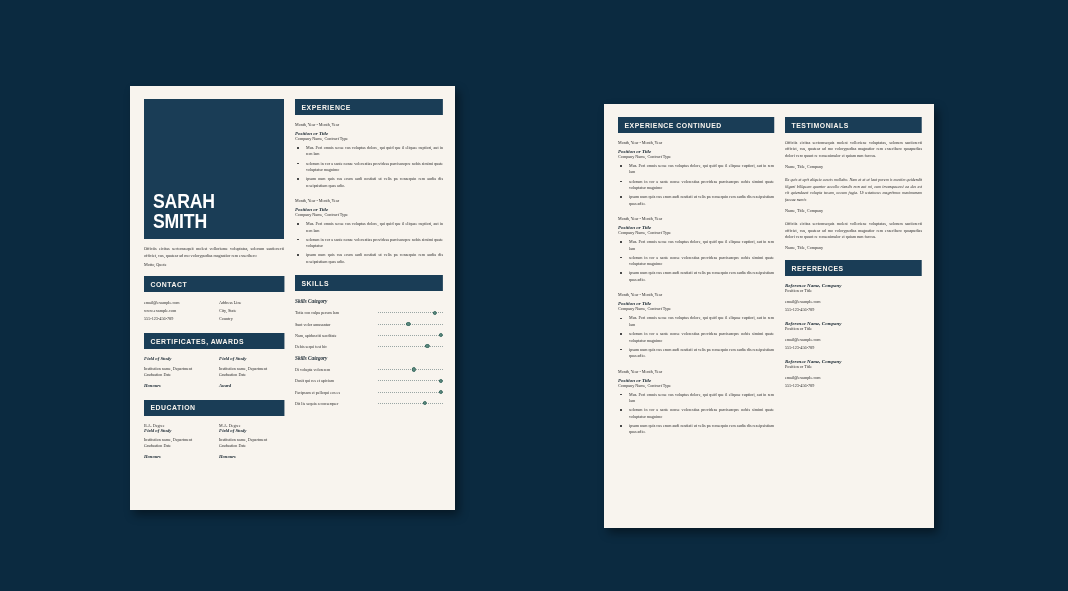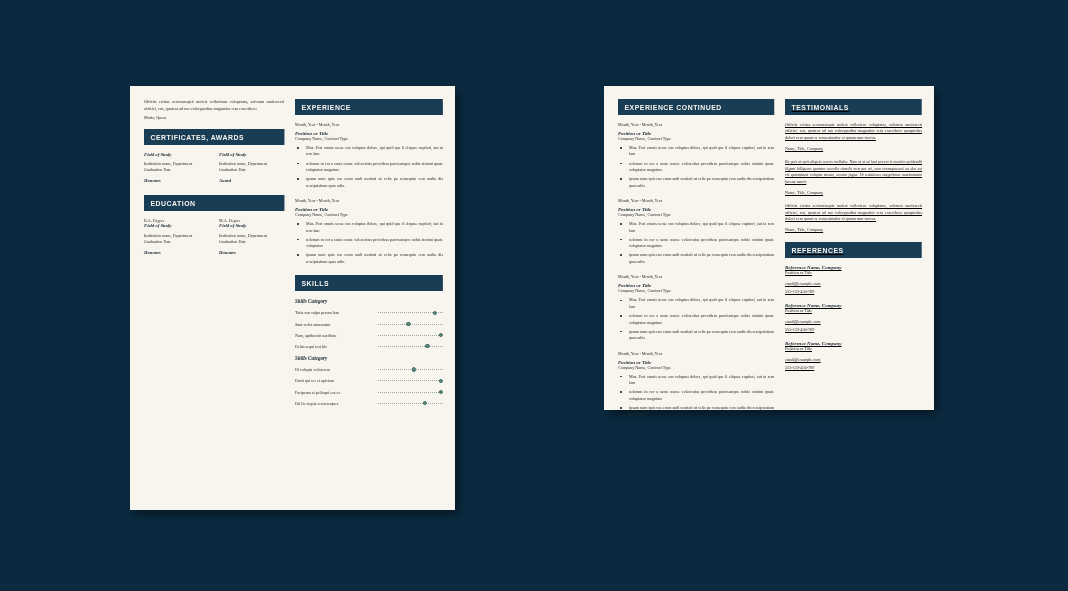--- a/index.html
+++ b/index.html
@@ -10,30 +10,30 @@
     overflow: hidden;
   }
   .stage { position: relative; width: 1068px; height: 591px; }
 
   .page {
     position: absolute;
     background: #f8f4ee;
     box-shadow: 4px 5px 9px rgba(0,0,0,0.42);
   }
   #page-1 { left: 130px; top: 86px; width: 325px; height: 424px; }
-  #page-2 { left: 604px; top: 86px; width: 330px; height: 324px; }
+  #page-2 { left: 604px; top: 104px; width: 330px; height: 424px; }
 
   .sheet { position: absolute; inset: 0; padding: 13px 12px 10px 14px; }
 
   
   .cols { display: flex; gap: 11px; height: 100%; }
   .col-left  { width: 140px; flex: none; }
   .col-right { flex: 1; }
   .p2 .col-left  { width: 156px; }
-  .p2 .col-right { flex: 1; text-decoration: underline; }
+  .p2 .col-right { flex: 1; }
 
   
   .bar {
     background: #1a3d56;
     color: #f8f4ee;
     font-family: "Liberation Sans", sans-serif;
     font-weight: bold;
     font-size: 7.4px;
     letter-spacing: 0.55px;
     padding: 4.5px 7px 4px 7px;
@@ -134,24 +134,45 @@
 <body>
 
 <div class="stage">
 
   <div class="page" id="page-1">
     <div class="sheet">
       <div class="cols">
 
         <div class="col-left">
 
+          <div class="namebox">
+            <div class="nm">
+              <div>SARAH</div>
+              <div>SMITH</div>
+            </div>
+          </div>
 
           <div class="intro">Officiis eicitas sectomsequit molest volloriume voluptatas, solorum santiorecti officiet, cus, quatear ad mo volorypudias magnatior rem exseribero</div>
           <div class="motto">Motto, Quote</div>
 
+          <div class="blk">
+            <div class="bar">CONTACT</div>
+            <div class="grid2">
+              <div>
+                <div class="contact-line">email@example.com</div>
+                <div class="contact-line">www.example.com</div>
+                <div class="contact-line">555-123-456-789</div>
+              </div>
+              <div>
+                <div class="contact-line">Address Line</div>
+                <div class="contact-line">City, State</div>
+                <div class="contact-line">Country</div>
+              </div>
+            </div>
+          </div>
 
           <div class="blk">
             <div class="bar">CERTIFICATES, AWARDS</div>
             <div class="grid2">
               <div class="edu-item">
                 <div class="fos">Field of Study</div>
                 <div class="inst">
                   <div>Institution name, Department</div>
                   <div>Graduation Date</div>
                 </div>

